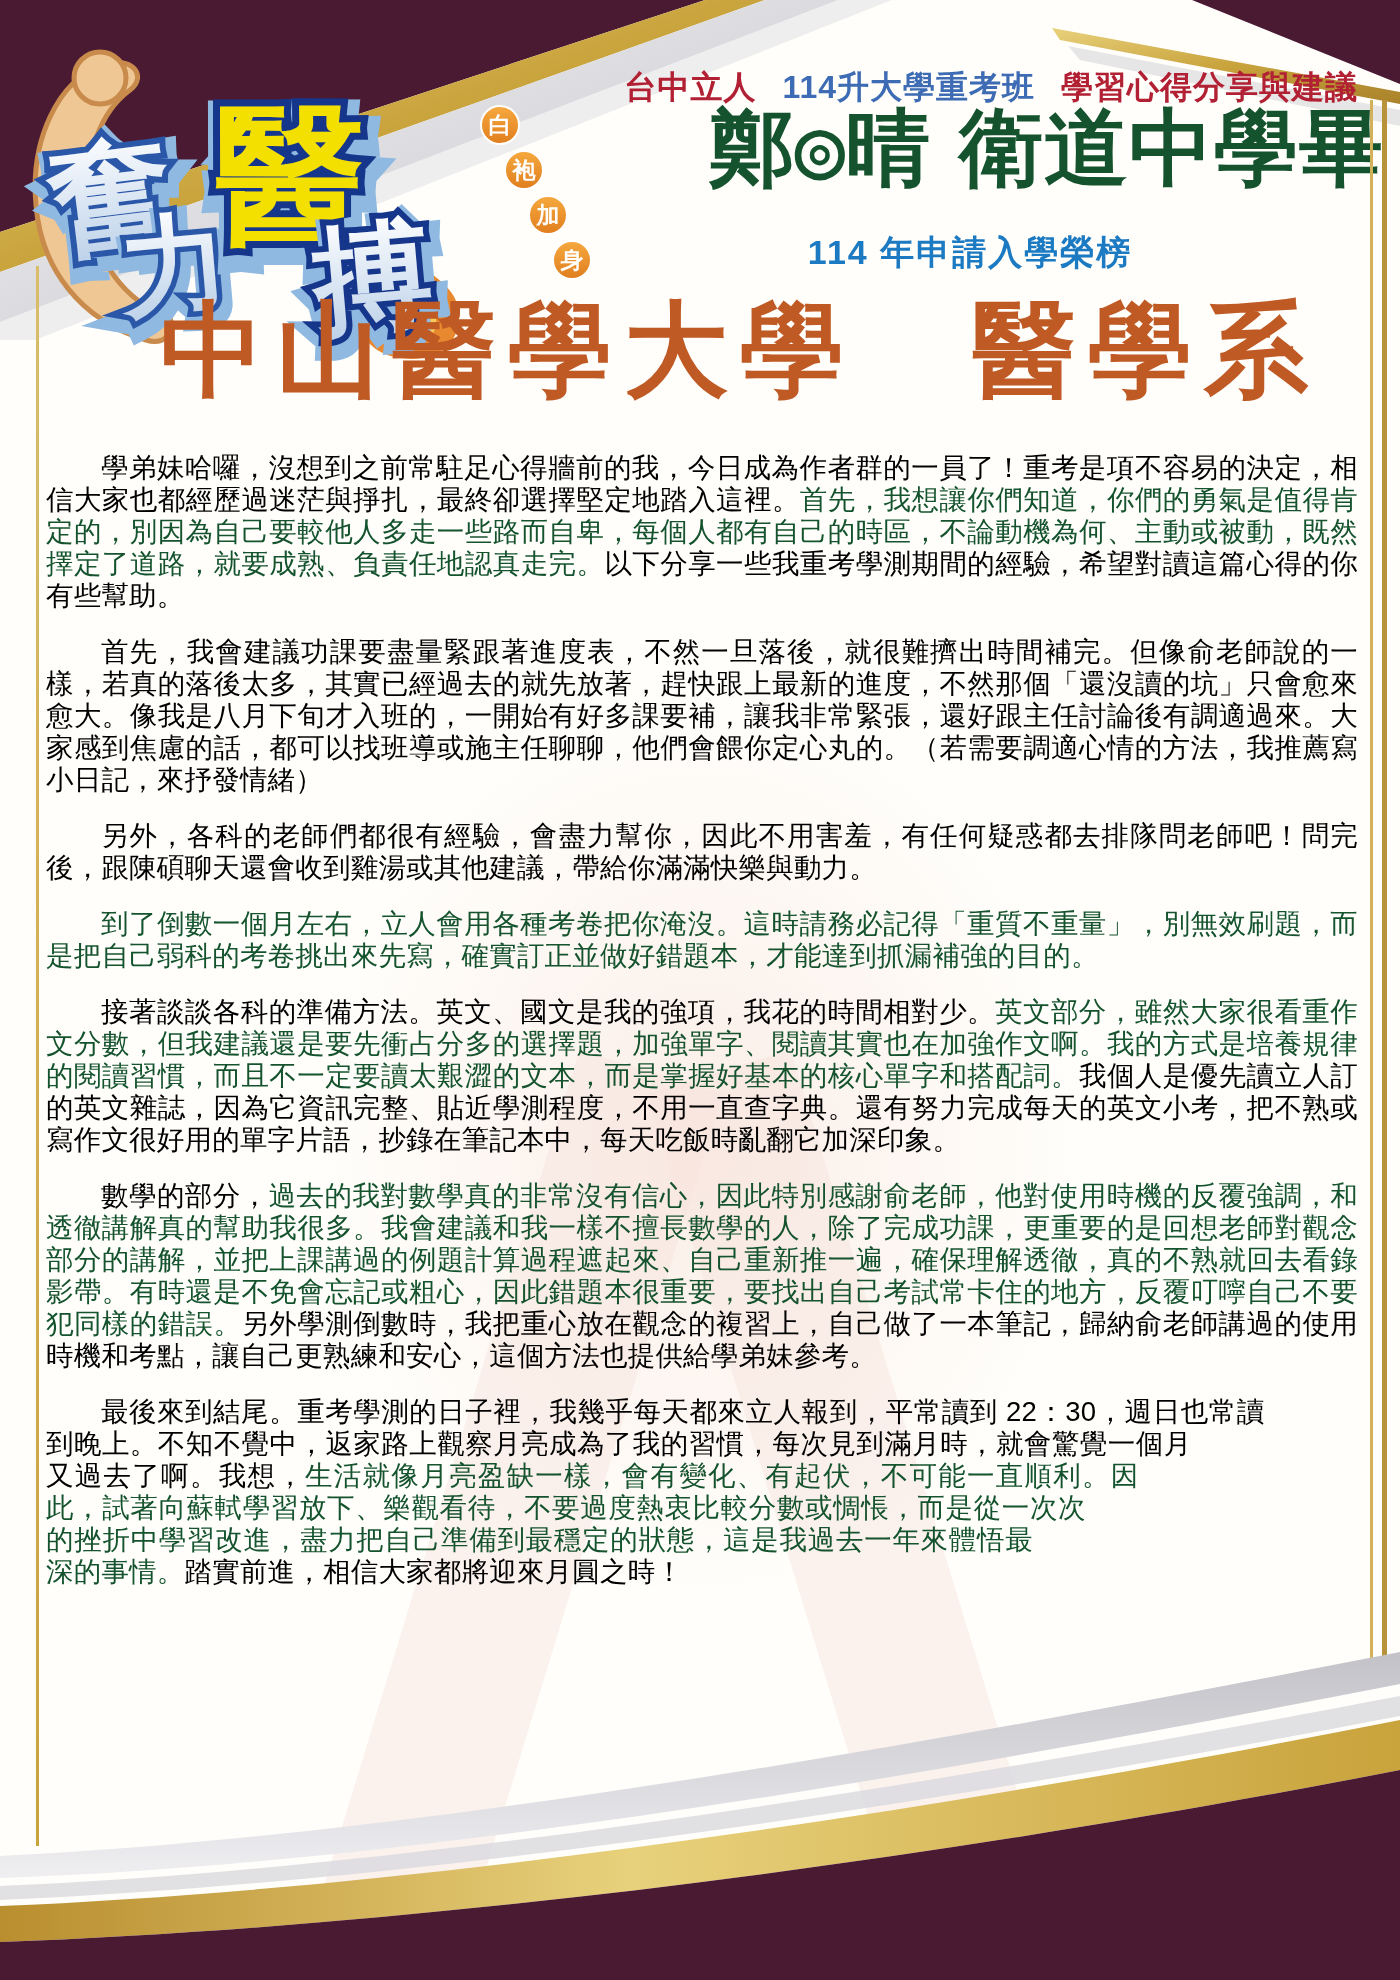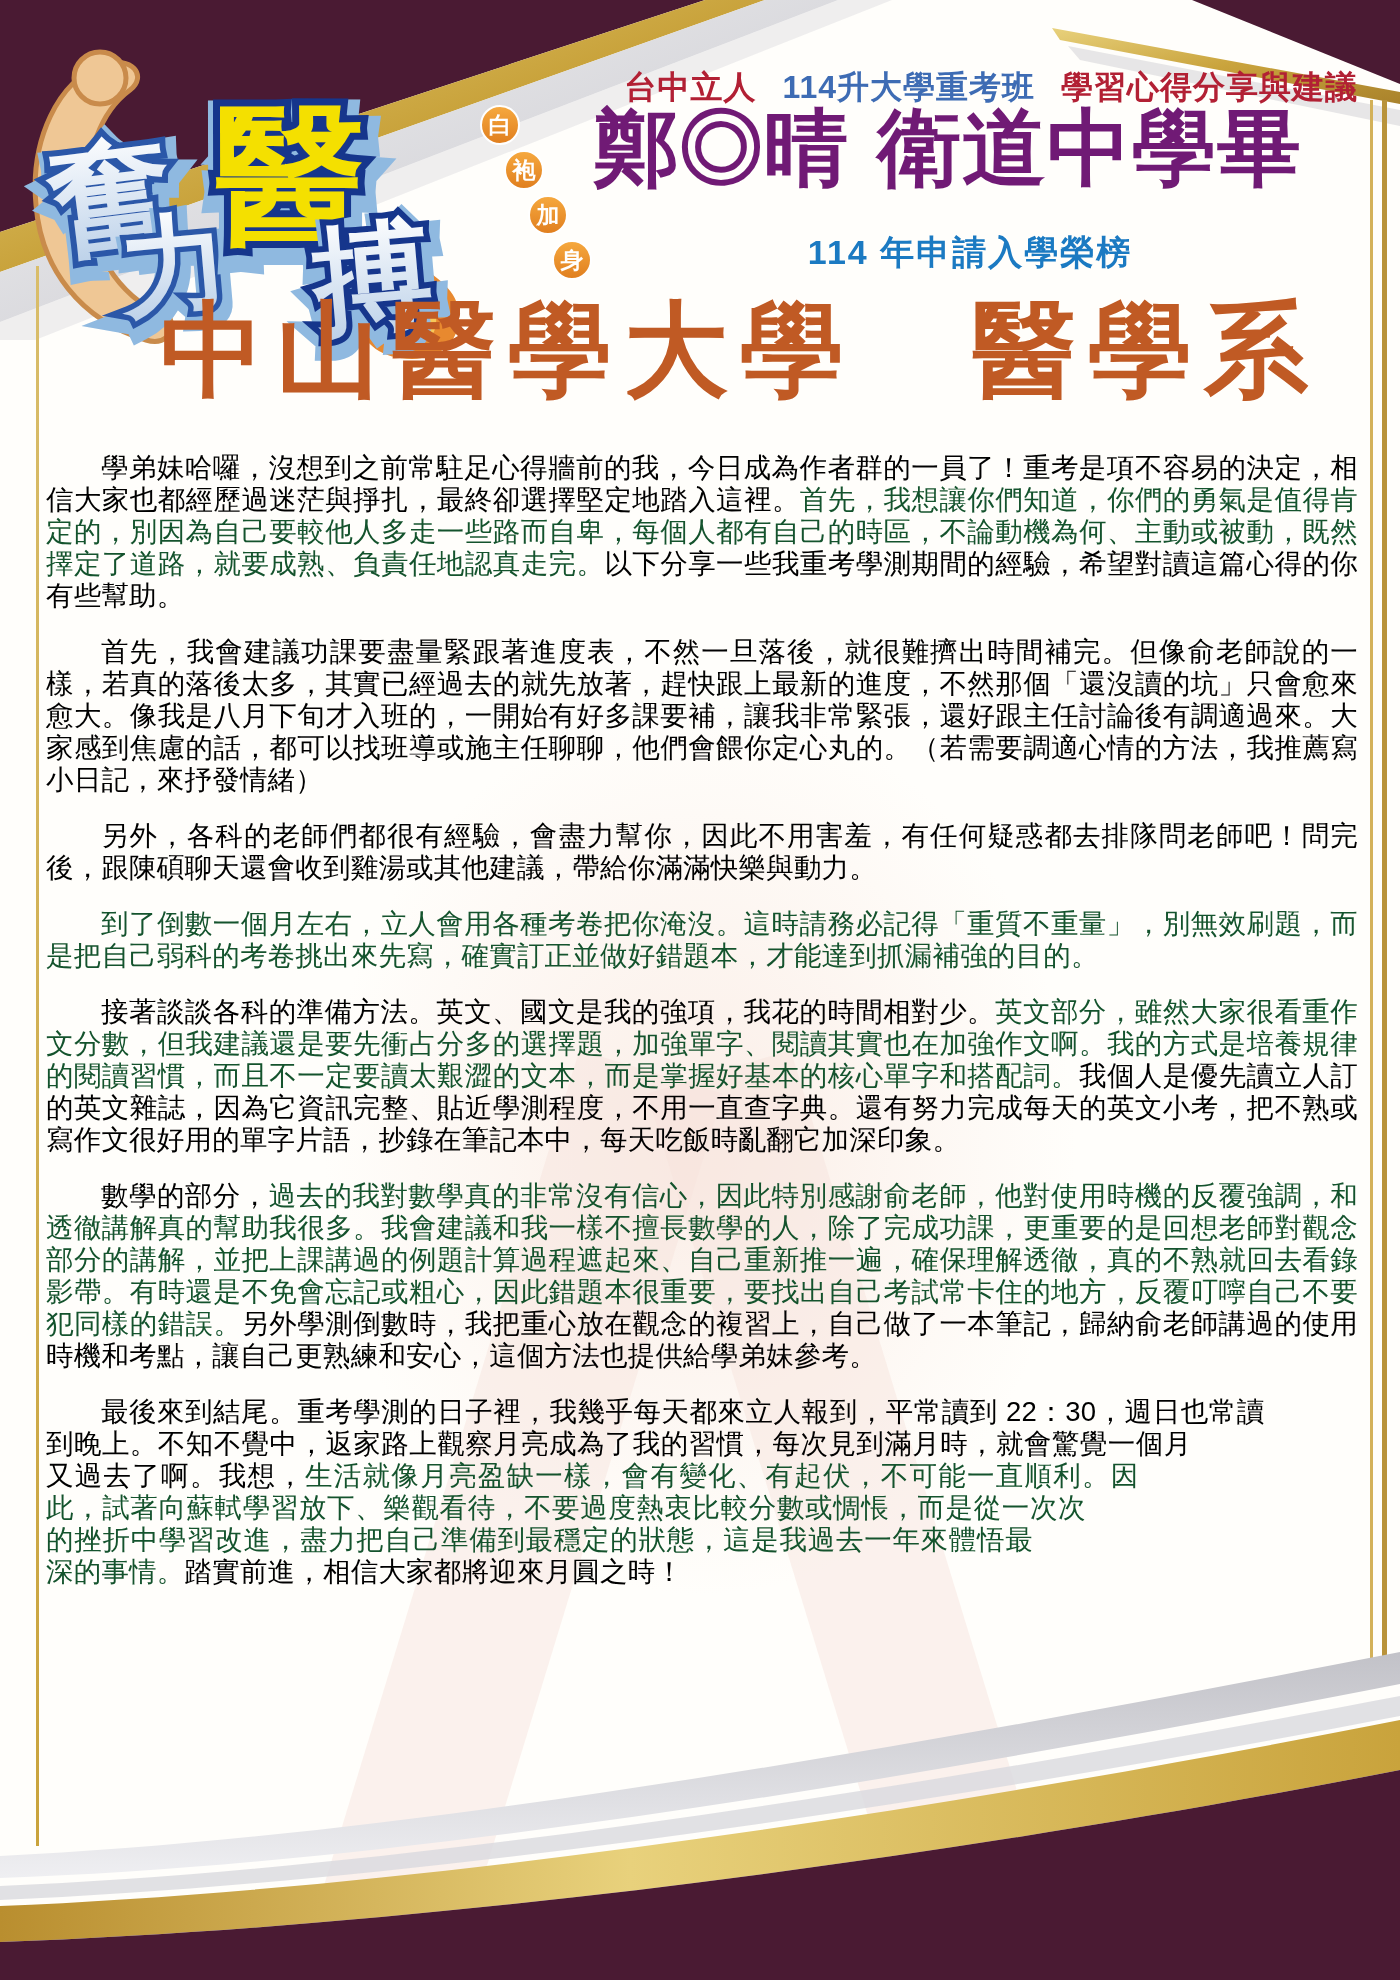--- a/index.html
+++ b/index.html
@@ -23,22 +23,22 @@
   
   .top-deco{position:absolute;left:0;top:0;pointer-events:none;}
   
   .logo{position:absolute;left:8px;top:40px;pointer-events:none;}
   
   .brand-line{position:absolute;top:66px;right:42px;font-size:32px;font-weight:bold;letter-spacing:1px;white-space:nowrap;}
   .brand-line .school{color:#B22034;margin-right:26px;}
   .brand-line .program{color:#3E6CB4;margin-right:26px;}
   .brand-line .tagline{color:#B22034;}
   .name-line{position:absolute;left:594px;top:92px;width:790px;
-    font-family:Liberation Sans, sans-serif;
-    font-size:84px;font-weight:900;color:#701a75;letter-spacing:1px;white-space:nowrap;}
+    font-family:Liberation Mono, monospace;
+    font-size:84px;font-weight:900;color:#14532d;letter-spacing:1px;white-space:nowrap;text-align:right;}
   .name-line .gap{display:inline-block;width:28px;}
   .honor-line{position:absolute;left:610px;top:230px;width:720px;text-align:center;
     font-size:34px;font-weight:bold;color:#1B7AC2;letter-spacing:2px;white-space:nowrap;}
   .admission-line{position:absolute;left:0;top:282px;width:1400px;text-align:center;
     font-family:"Liberation Serif","DejaVu Serif",serif;
     font-size:104px;font-weight:900;color:#C05A24;letter-spacing:12px;white-space:nowrap;padding-left:40px;}
   
   .body-text{position:absolute;left:46px;top:452px;width:1312px;color:#000;}
   .para{font-size:27.5px;line-height:32px;margin:0 0 24px;text-align:justify;
     text-indent:2em;letter-spacing:.2px;}

